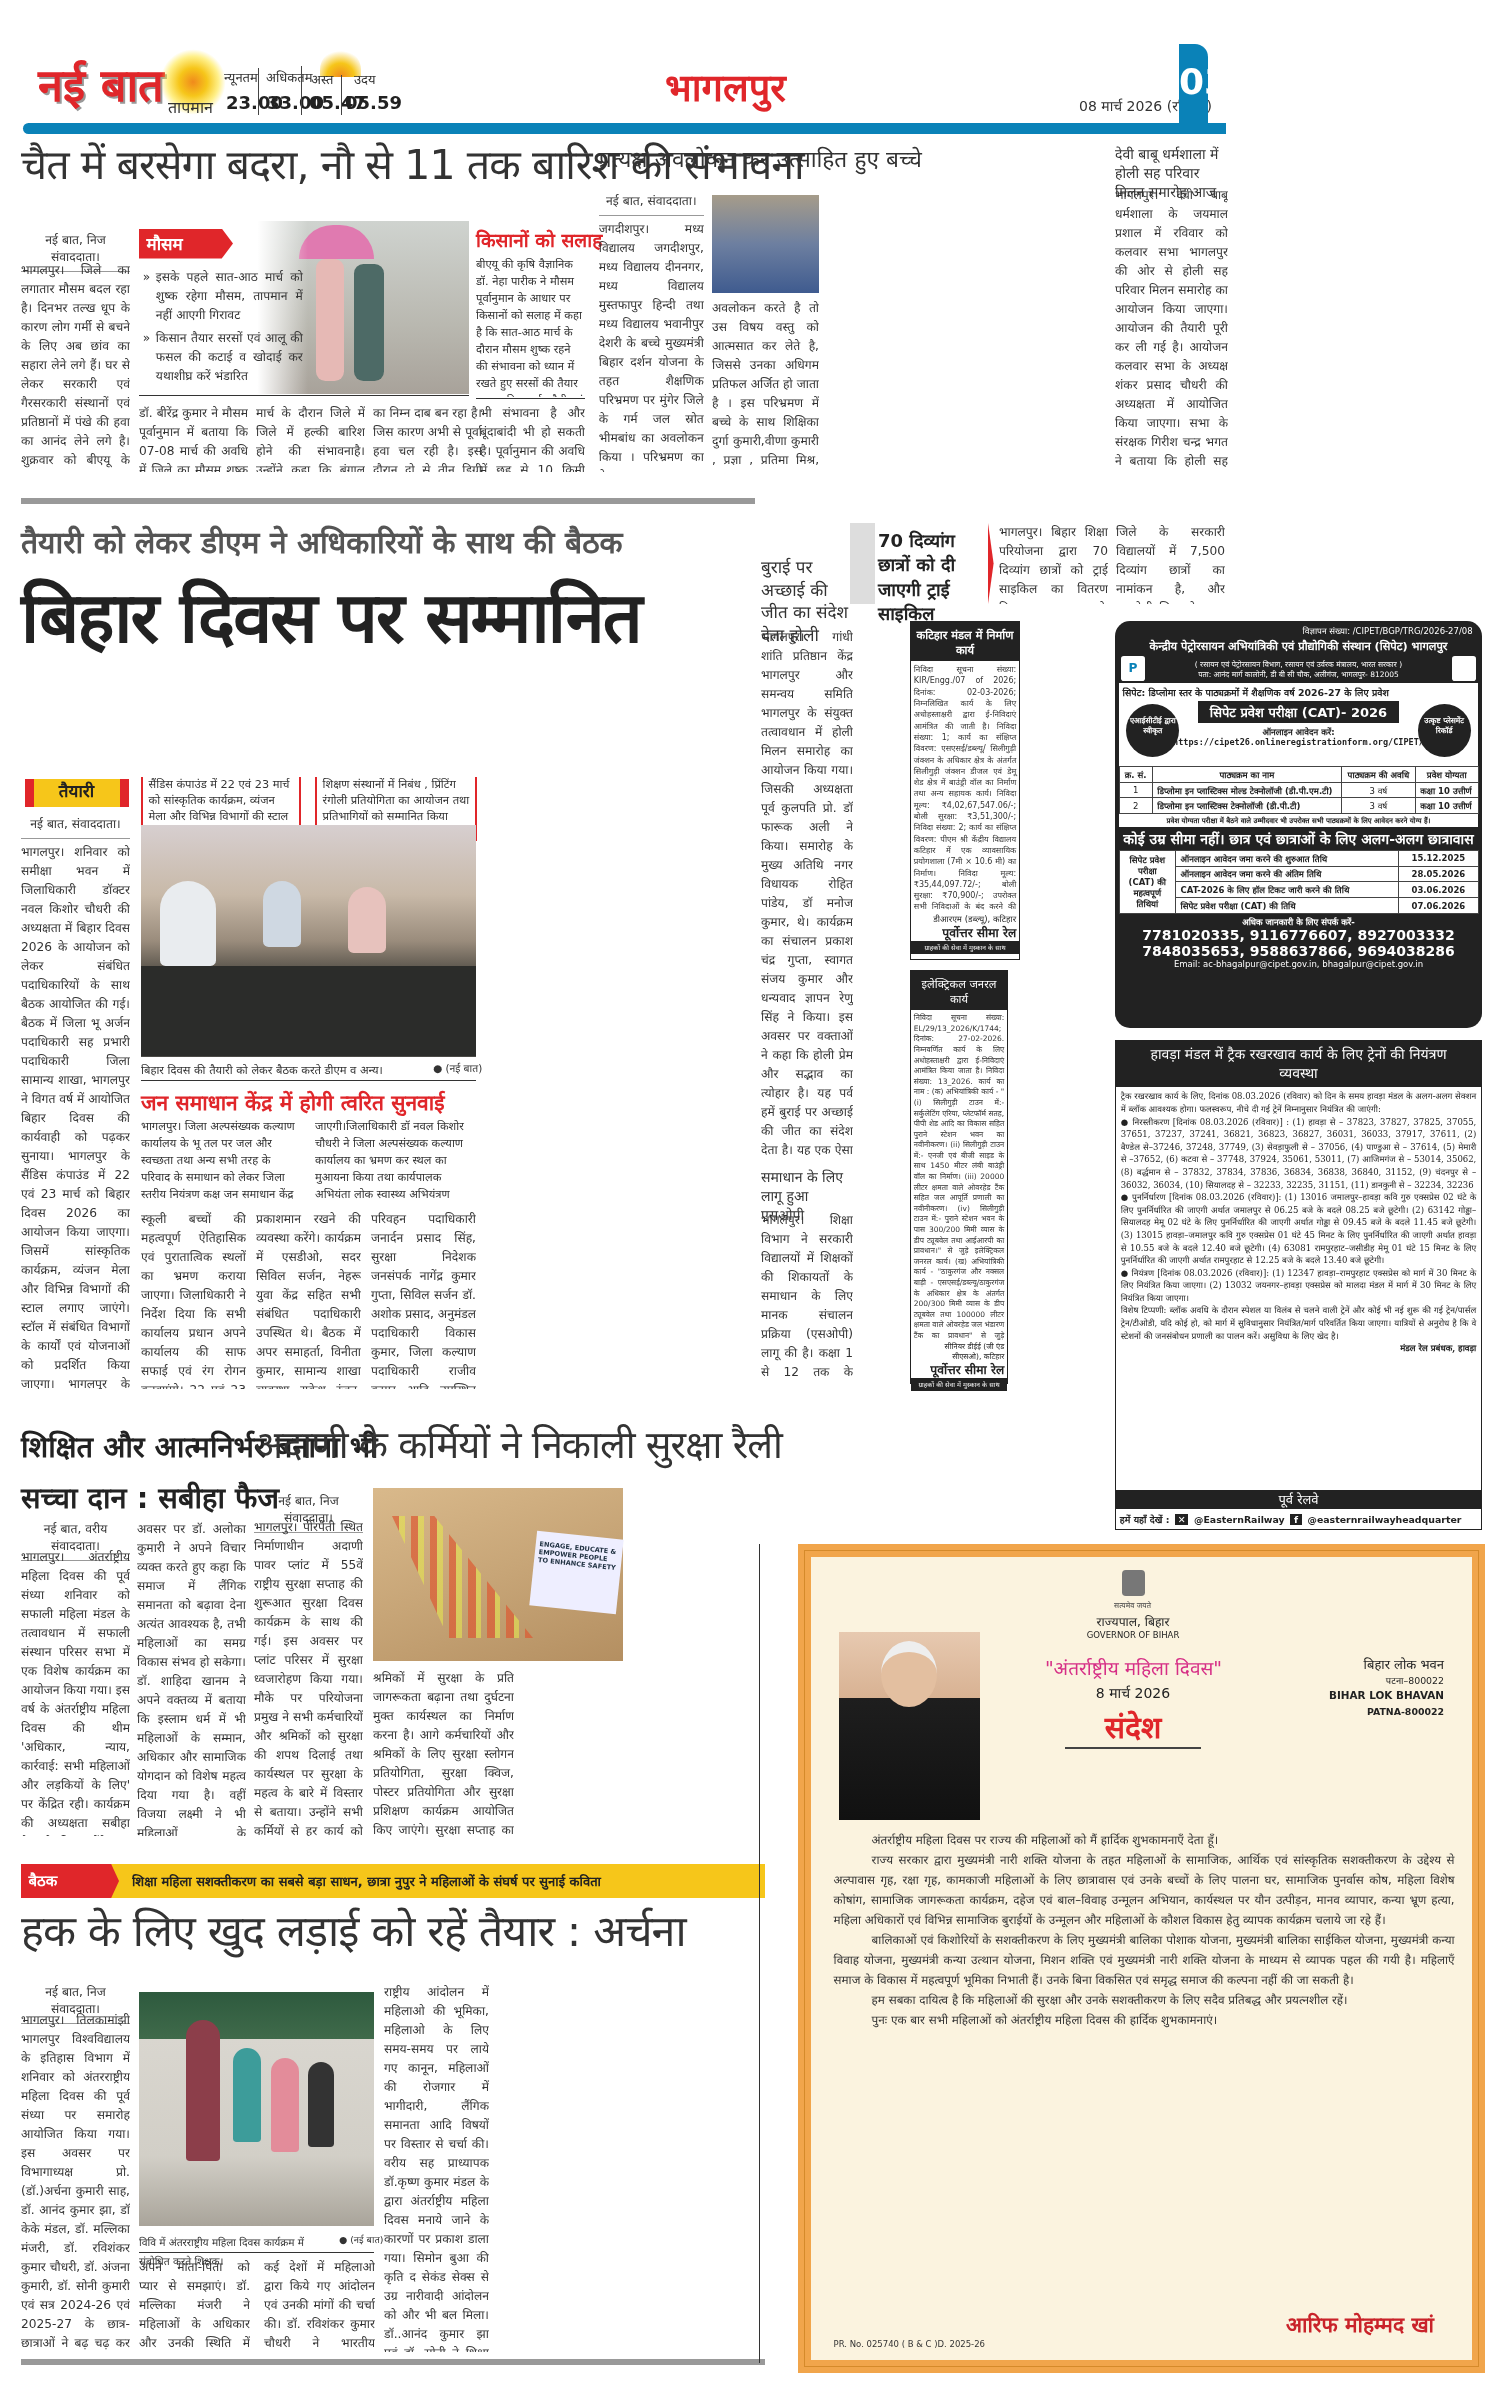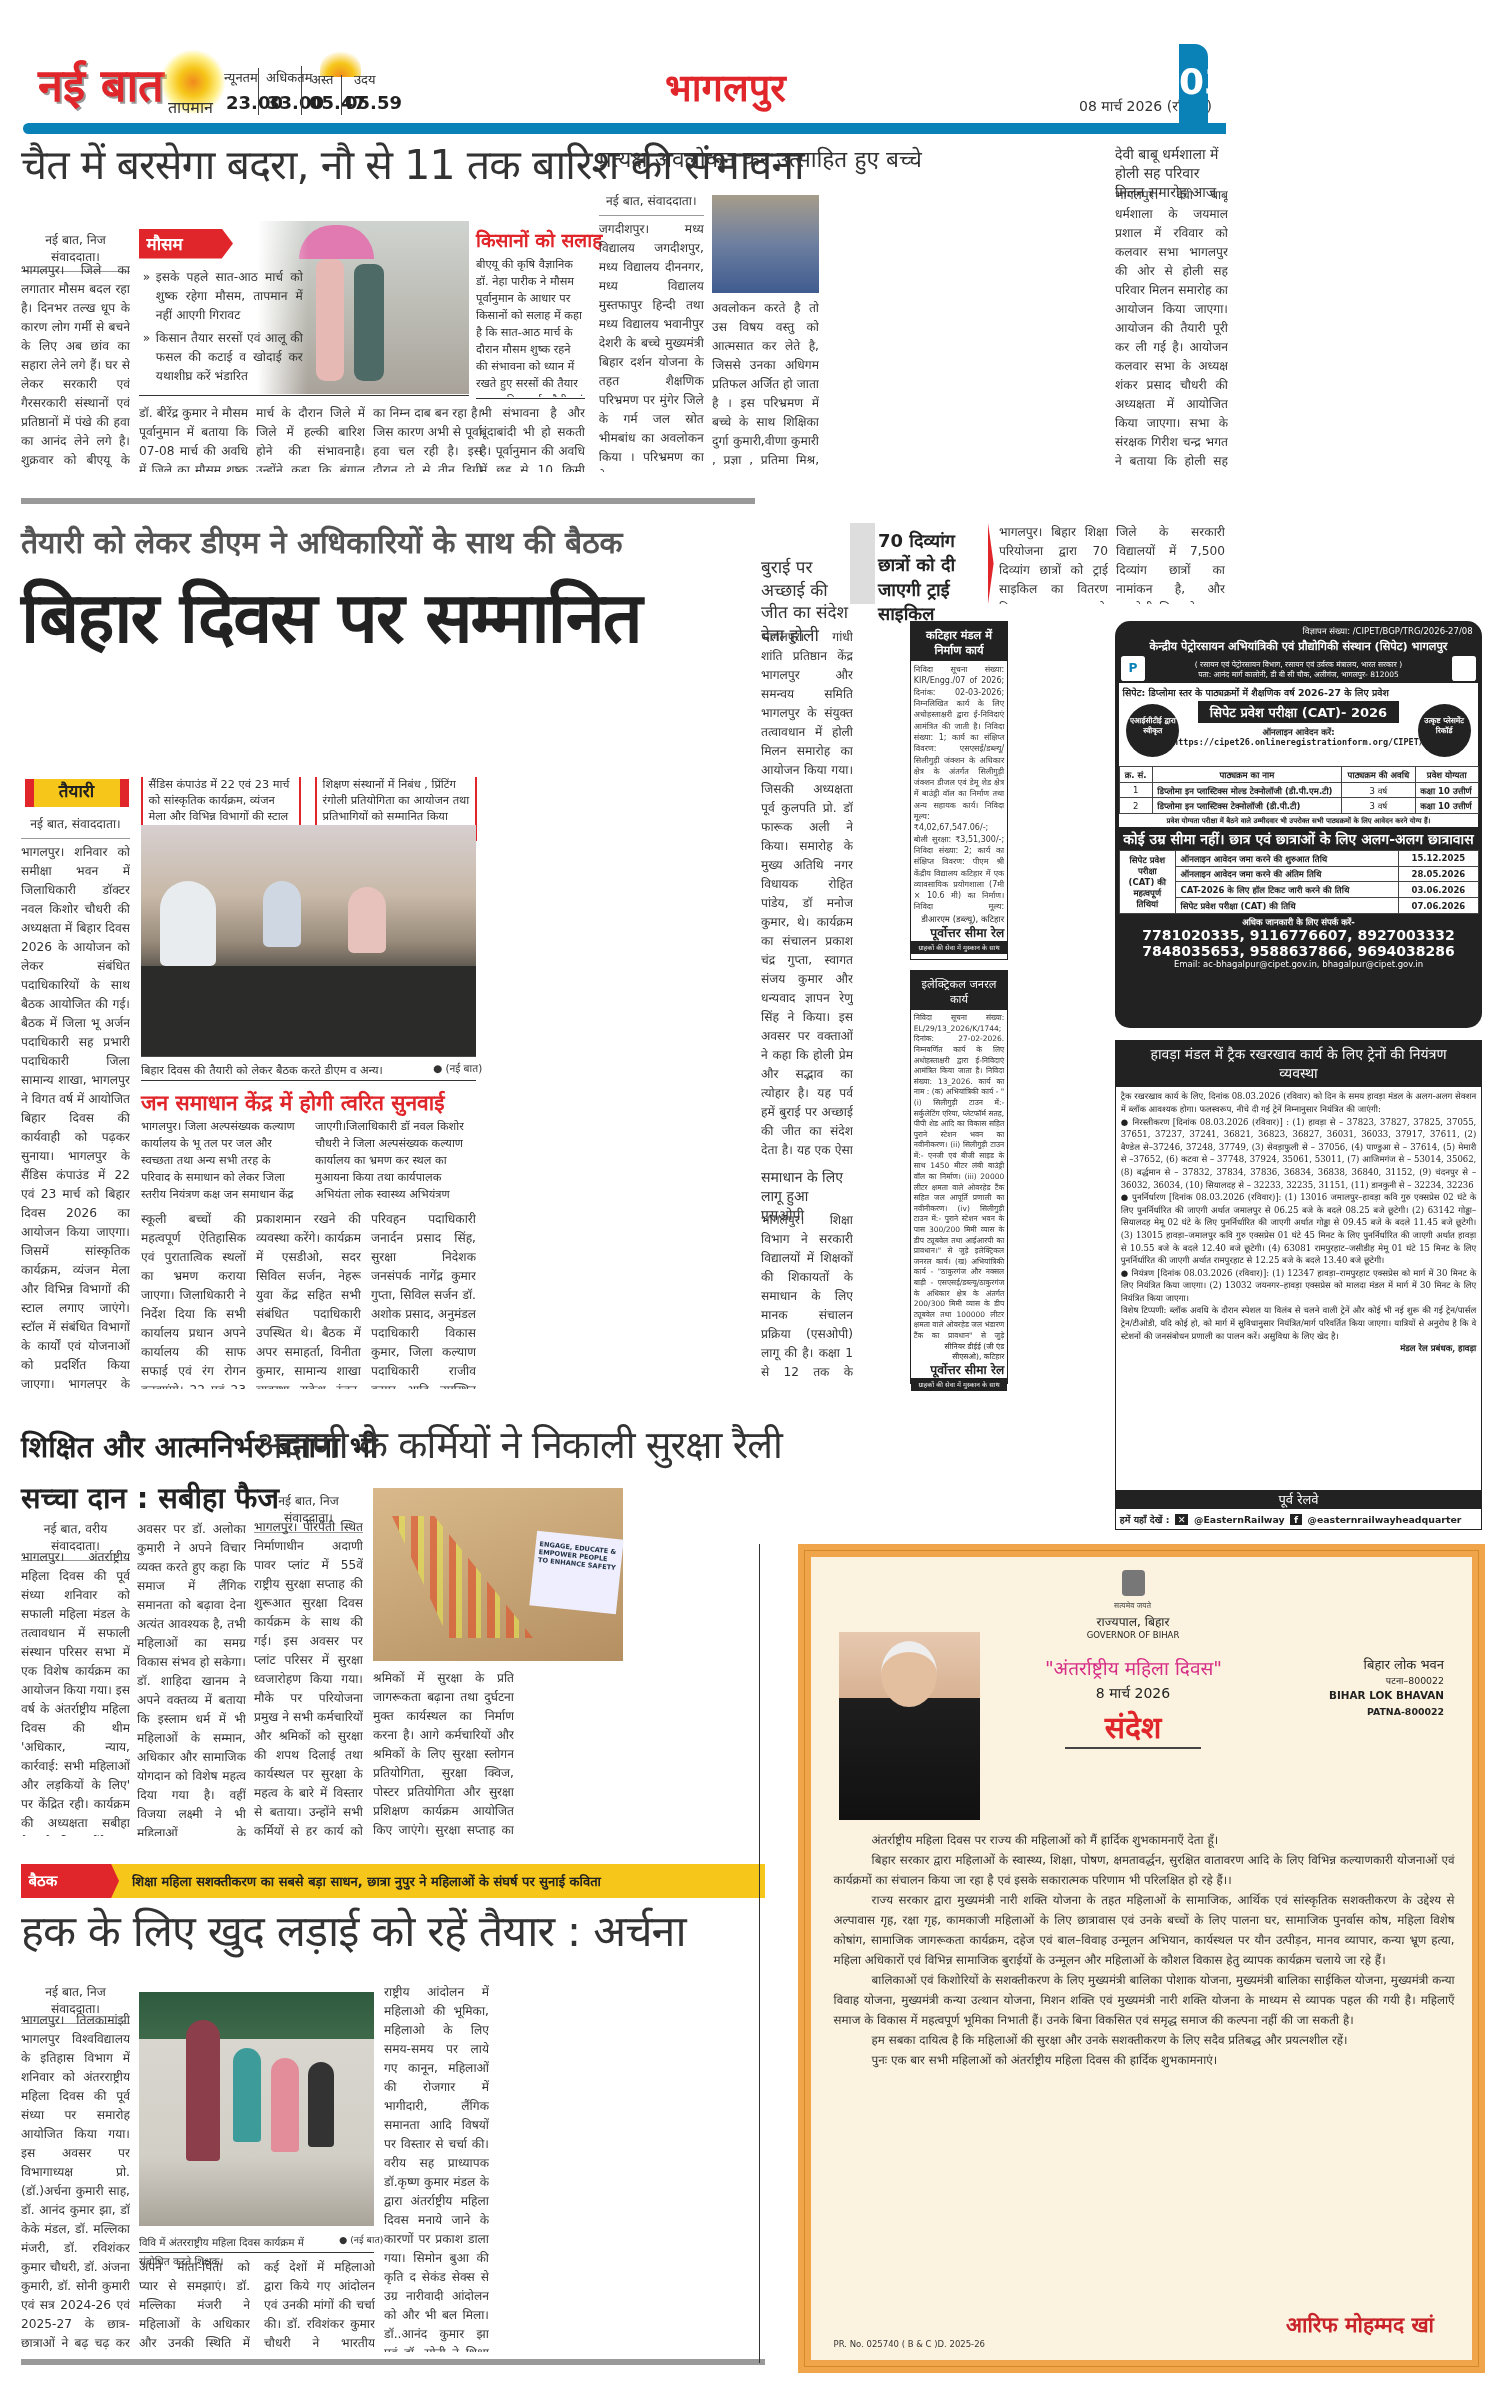--- a/index.html
+++ b/index.html
@@ -120,21 +120,21 @@
 </div>
 
 <div class="abs" style="left:850px;top:523px;width:377px;height:81px">
   <div class="abs" style="left:0;top:0;width:24.5px;height:81px;background:#ddd"></div>
   <div class="abs" style="left:28px;top:5.6px;width:105px;font-size:18px;line-height:24.5px;font-weight:bold;color:#222">70 दिव्यांग छात्रों को दी जाएगी ट्राई साइकिल</div>
   <div class="abs" style="left:138px;top:0;width:5.6px;height:81px;background:#e0262a;clip-path:polygon(0 0,100% 50%,0 100%)"></div>
   <div class="abs txt sm" style="left:149px;top:0;width:109px;height:81px;overflow:hidden">भागलपुर। बिहार शिक्षा परियोजना द्वारा 70 दिव्यांग छात्रों को ट्राई साइकिल का वितरण किया जाएगा। इसके अलावा, 45 बच्चों को हायरिंग एड भी दिया जाएगा।</div>
   <div class="abs txt sm" style="left:266px;top:0;width:109px;height:81px;overflow:hidden">जिले के सरकारी विद्यालयों में 7,500 दिव्यांग छात्रों का नामांकन है, और समावेशी शिक्षा के तहत उन्हें मुख्य धारा में लाने की तैयारी की जा रही है।</div>
 </div>
 
-<div class="abs boxed" style="left:910px;top:621px;width:98px;height:339px;background:#fff">
+<div class="abs boxed" style="left:910px;top:621px;width:110px;height:339px;background:#fff">
   <div class="darkhead" style="font-size:11.3px;padding:4.7px 1.9px;font-weight:bold">कटिहार मंडल में निर्माण कार्य</div>
   <div style="font-size:8px;line-height:11.3px;padding:2.8px;height:252px;overflow:hidden;color:#333;text-align:justify">निविदा सूचना संख्या: KIR/Engg./07 of 2026; दिनांक: 02-03-2026; निम्नलिखित कार्य के लिए अधोहस्ताक्षरी द्वारा ई-निविदाएं आमंत्रित की जाती है। निविदा संख्या: 1; कार्य का संक्षिप्त विवरण: एसएसई/डब्ल्यू/ सिलीगुड़ी जंक्शन के अधिकार क्षेत्र के अंतर्गत सिलीगुड़ी जंक्शन डीजल एवं डेमू शेड क्षेत्र में बाउंड्री वॉल का निर्माण तथा अन्य सहायक कार्य। निविदा मूल्य: ₹4,02,67,547.06/-; बोली सुरक्षा: ₹3,51,300/-; निविदा संख्या: 2; कार्य का संक्षिप्त विवरण: पीएम श्री केंद्रीय विद्यालय कटिहार में एक व्यावसायिक प्रयोगशाला (7मी × 10.6 मी) का निर्माण। निविदा मूल्य: ₹35,44,097.72/-; बोली सुरक्षा: ₹70,900/-; उपरोक्त सभी निविदाओं के बंद करने की तिथि और समय 01-04-2026 को 15:00 बजे और खोलने की 15:30 बजे। उपरोक्त ई-निविदा के निविदा दस्तावेजों के साथ पूरी जानकारी वेबसाइट www.ireps.gov.in पर दिनांक 01-04-2026 के 15:00 बजे तक उपलब्ध होगी।</div>
   <div style="font-size:8.5px;text-align:right;padding:0 2.8px">डीआरएम (डब्ल्यू), कटिहार</div>
   <div style="font-size:12.2px;font-weight:bold;text-align:right;padding:0 2.8px;font-family:'DejaVu Serif',serif">पूर्वोत्तर सीमा रेल</div>
   <div class="darkhead" style="font-size:6.6px;padding:1.9px">ग्राहकों की सेवा में मुस्कान के साथ</div>
 </div>
 
 <div class="abs boxed" style="left:910px;top:970px;width:98px;height:414px;background:#fff">
   <div class="darkhead" style="font-size:11.3px;padding:4.7px 1.9px;font-family:'DejaVu Serif',serif">इलेक्ट्रिकल जनरल कार्य</div>
   <div style="font-size:7.5px;line-height:10.6px;padding:2.8px;height:331px;overflow:hidden;color:#333;text-align:justify">निविदा सूचना संख्या: EL/29/13_2026/K/1744; दिनांक: 27-02-2026. निम्नवर्णित कार्य के लिए अधोहस्ताक्षरी द्वारा ई-निविदाएं आमंत्रित किया जाता है। निविदा संख्या: 13_2026. कार्य का नाम : (क) अभियांत्रिकी कार्य - "(i) सिलीगुड़ी टाउन में:- सर्कुलेटिंग एरिया, प्लेटफॉर्म सतह, पीपी शेड आदि का विकास सहित पुराने स्टेशन भवन का नवीनीकरण। (ii) सिलीगुड़ी टाउन में:- एनजी एवं बीजी साइड के साथ 1450 मीटर लंबी बाउंड्री वॉल का निर्माण। (iii) 20000 लीटर क्षमता वाले ओवरहेड टैंक सहित जल आपूर्ति प्रणाली का नवीनीकरण। (iv) सिलीगुड़ी टाउन में:- पुराने स्टेशन भवन के पास 300/200 मिमी व्यास के डीप ट्यूबवेल तथा आईआरपी का प्रावधान।" से जुड़े इलेक्ट्रिकल जनरल कार्य। (ख) अभियांत्रिकी कार्य - "ठाकुरगंज और नक्सल बाड़ी - एसएसई/डब्ल्यू/ठाकुरगंज के अधिकार क्षेत्र के अंतर्गत 200/300 मिमी व्यास के डीप ट्यूबवेल तथा 100000 लीटर क्षमता वाले ओवरहेड जल भंडारण टैंक का प्रावधान" से जुड़े इलेक्ट्रिकल जनरल कार्य। (ग) एस एंड टी कार्य "ए एवं बी श्रेणी के स्टेशनों (जोगबनी, अररिया कोर्ट, फारबिसगंज एवं डालखोला) के यार्ड में मुख्य लाइन के प्वाइंट्स एवं क्रॉसिंग को कवर करने हेतु सीसीटीवी कवरेज की व्यवस्था" से जुड़े इलेक्ट्रिकल जनरल कार्य। निविदा मूल्य : ₹53,55,053/-; अग्रिम राशि: ₹1,07,100/-; निविदा के बंद करने की तिथि और समय 24-03-2026 को 15:00 बजे और खोलने की 15:30 बजे। उपरोक्त ई-निविदा के निविदा दस्तावेजों के साथ पूरी जानकारी वेबसाइट www.ireps.gov.in पर उपलब्ध होगी।</div>
@@ -283,21 +283,20 @@
   <div class="abs" style="left:254px;top:73px;width:136px;text-align:center;font-size:8.5px;color:#222">GOVERNOR OF BIHAR</div>
   <div class="abs" style="left:198px;top:98px;width:249px;text-align:center;font-size:19px;color:#d62e86">"अंतर्राष्ट्रीय महिला दिवस"</div>
   <div class="abs" style="left:254px;top:126px;width:136px;text-align:center;font-size:14px;color:#222">8 मार्च 2026</div>
   <div class="abs" style="left:254px;top:149px;width:136px;text-align:center;font-size:30px;font-weight:bold;color:#e0262a;border-bottom:2.8px solid #444">संदेश</div>
   <div class="abs" style="right:28px;top:98px;font-size:13px;color:#222;text-align:right">बिहार लोक भवन</div>
   <div class="abs" style="right:28px;top:117px;font-size:9.4px;color:#222;text-align:center">पटना–800022</div>
   <div class="abs" style="right:28px;top:132px;font-size:10.4px;font-weight:bold;color:#222;text-align:right">BIHAR LOK BHAVAN</div>
   <div class="abs" style="right:28px;top:149px;font-size:9.4px;font-weight:bold;color:#222;text-align:right">PATNA-800022</div>
   <div class="abs" style="left:22.6px;top:273px;width:621px;font-size:11.8px;line-height:20px;color:#333;text-align:justify">
     <p style="text-indent:38px">अंतर्राष्ट्रीय महिला दिवस पर राज्य की महिलाओं को मैं हार्दिक शुभकामनाएँ देता हूँ।</p>
-    <p style="text-indent:38px">बिहार सरकार द्वारा महिलाओं के स्वास्थ्य, शिक्षा, पोषण, क्षमतावर्द्धन, सुरक्षित वातावरण आदि के लिए विभिन्न कल्याणकारी योजनाओं एवं कार्यक्रमों का संचालन किया जा रहा है एवं इसके सकारात्मक परिणाम भी परिलक्षित हो रहे हैं।।</p>
     <p style="text-indent:38px">राज्य सरकार द्वारा मुख्यमंत्री नारी शक्ति योजना के तहत महिलाओं के सामाजिक, आर्थिक एवं सांस्कृतिक सशक्तीकरण के उद्देश्य से अल्पावास गृह, रक्षा गृह, कामकाजी महिलाओं के लिए छात्रावास एवं उनके बच्चों के लिए पालना घर, सामाजिक पुनर्वास कोष, महिला विशेष कोषांग, सामाजिक जागरूकता कार्यक्रम, दहेज एवं बाल–विवाह उन्मूलन अभियान, कार्यस्थल पर यौन उत्पीड़न, मानव व्यापार, कन्या भ्रूण हत्या, महिला अधिकारों एवं विभिन्न सामाजिक बुराईयों के उन्मूलन और महिलाओं के कौशल विकास हेतु व्यापक कार्यक्रम चलाये जा रहे हैं।</p>
     <p style="text-indent:38px">बालिकाओं एवं किशोरियों के सशक्तीकरण के लिए मुख्यमंत्री बालिका पोशाक योजना, मुख्यमंत्री बालिका साईकिल योजना, मुख्यमंत्री कन्या विवाह योजना, मुख्यमंत्री कन्या उत्थान योजना, मिशन शक्ति एवं मुख्यमंत्री नारी शक्ति योजना के माध्यम से व्यापक पहल की गयी है। महिलाएँ समाज के विकास में महत्वपूर्ण भूमिका निभाती हैं। उनके बिना विकसित एवं समृद्ध समाज की कल्पना नहीं की जा सकती है।</p>
     <p style="text-indent:38px">हम सबका दायित्व है कि महिलाओं की सुरक्षा और उनके सशक्तीकरण के लिए सदैव प्रतिबद्ध और प्रयत्नशील रहें।</p>
     <p style="text-indent:38px">पुनः एक बार सभी महिलाओं को अंतर्राष्ट्रीय महिला दिवस की हार्दिक शुभकामनाएं।</p>
   </div>
   <div class="abs" style="right:38px;top:753px;font-size:21px;font-weight:bold;color:#c9232a">आरिफ मोहम्मद खां</div>
   <div class="abs" style="left:22.6px;top:782px;font-size:8.5px;color:#333">PR. No. 025740 ( B &amp; C )D. 2025-26</div>
 </div>
 
 <div class="abs" style="left:759px;top:1544px;width:0.9px;height:819px;background:#333"></div>

